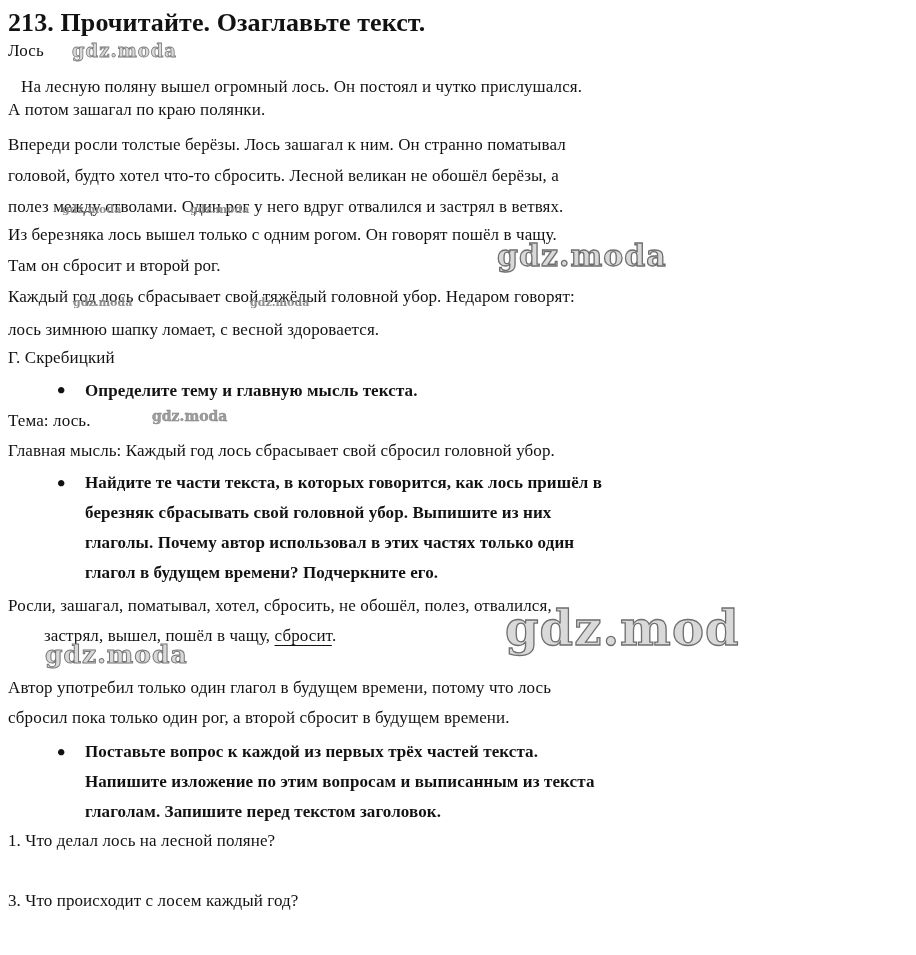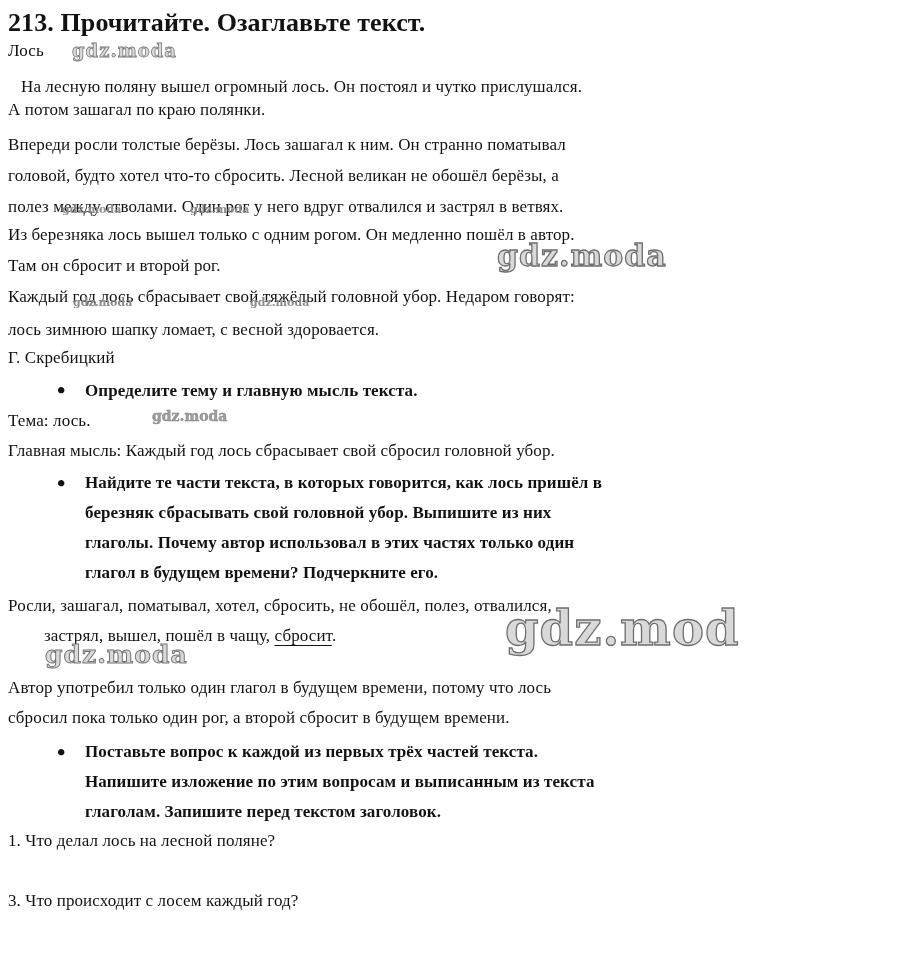--- a/index.html
+++ b/index.html
@@ -54,21 +54,21 @@
 
   <div class="line title" style="left:8px; top:8px;">213. Прочитайте. Озаглавьте текст.</div>
 
   <div class="line" style="left:8px; top:36px;">Лось</div>
 
   <div class="line" style="left:8px; top:72px;margin-left:13px;">На лесную поляну вышел огромный лось. Он постоял и чутко прислушался.</div>
   <div class="line" style="left:8px; top:95px;">А потом зашагал по краю полянки.</div>
   <div class="line" style="left:8px; top:130px;">Впереди росли толстые берёзы. Лось зашагал к ним. Он странно поматывал</div>
   <div class="line" style="left:8px; top:161px;">головой, будто хотел что-то сбросить. Лесной великан не обошёл берёзы, а</div>
   <div class="line" style="left:8px; top:192px;">полез между стволами. Один рог у него вдруг отвалился и застрял в ветвях.</div>
-  <div class="line" style="left:8px; top:220px;">Из березняка лось вышел только с одним рогом. Он медленно пошёл в автор.</div>
+  <div class="line" style="left:8px; top:220px;">Из березняка лось вышел только с одним рогом. Он говорят пошёл в чащу.</div>
   <div class="line" style="left:8px; top:251px;">Там он сбросит и второй рог.</div>
   <div class="line" style="left:8px; top:282px;">Каждый год лось сбрасывает свой тяжёлый головной убор. Недаром говорят:</div>
   <div class="line" style="left:8px; top:315px;">лось зимнюю шапку ломает, с весной здоровается.</div>
 
   <div class="line" style="left:8px; top:343px;">Г. Скребицкий</div>
 
   <div class="bullet" style="left:57px; top:377px;">•</div>
   <div class="line bold" style="left:85px; top:376px;text-align:right;">Определите тему и главную мысль текста.</div>
   <div class="line" style="left:8px; top:406px;">Тема: лось.</div>
   <div class="line" style="left:8px; top:436px;">Главная мысль: Каждый год лось сбрасывает свой сбросил головной убор.</div>

